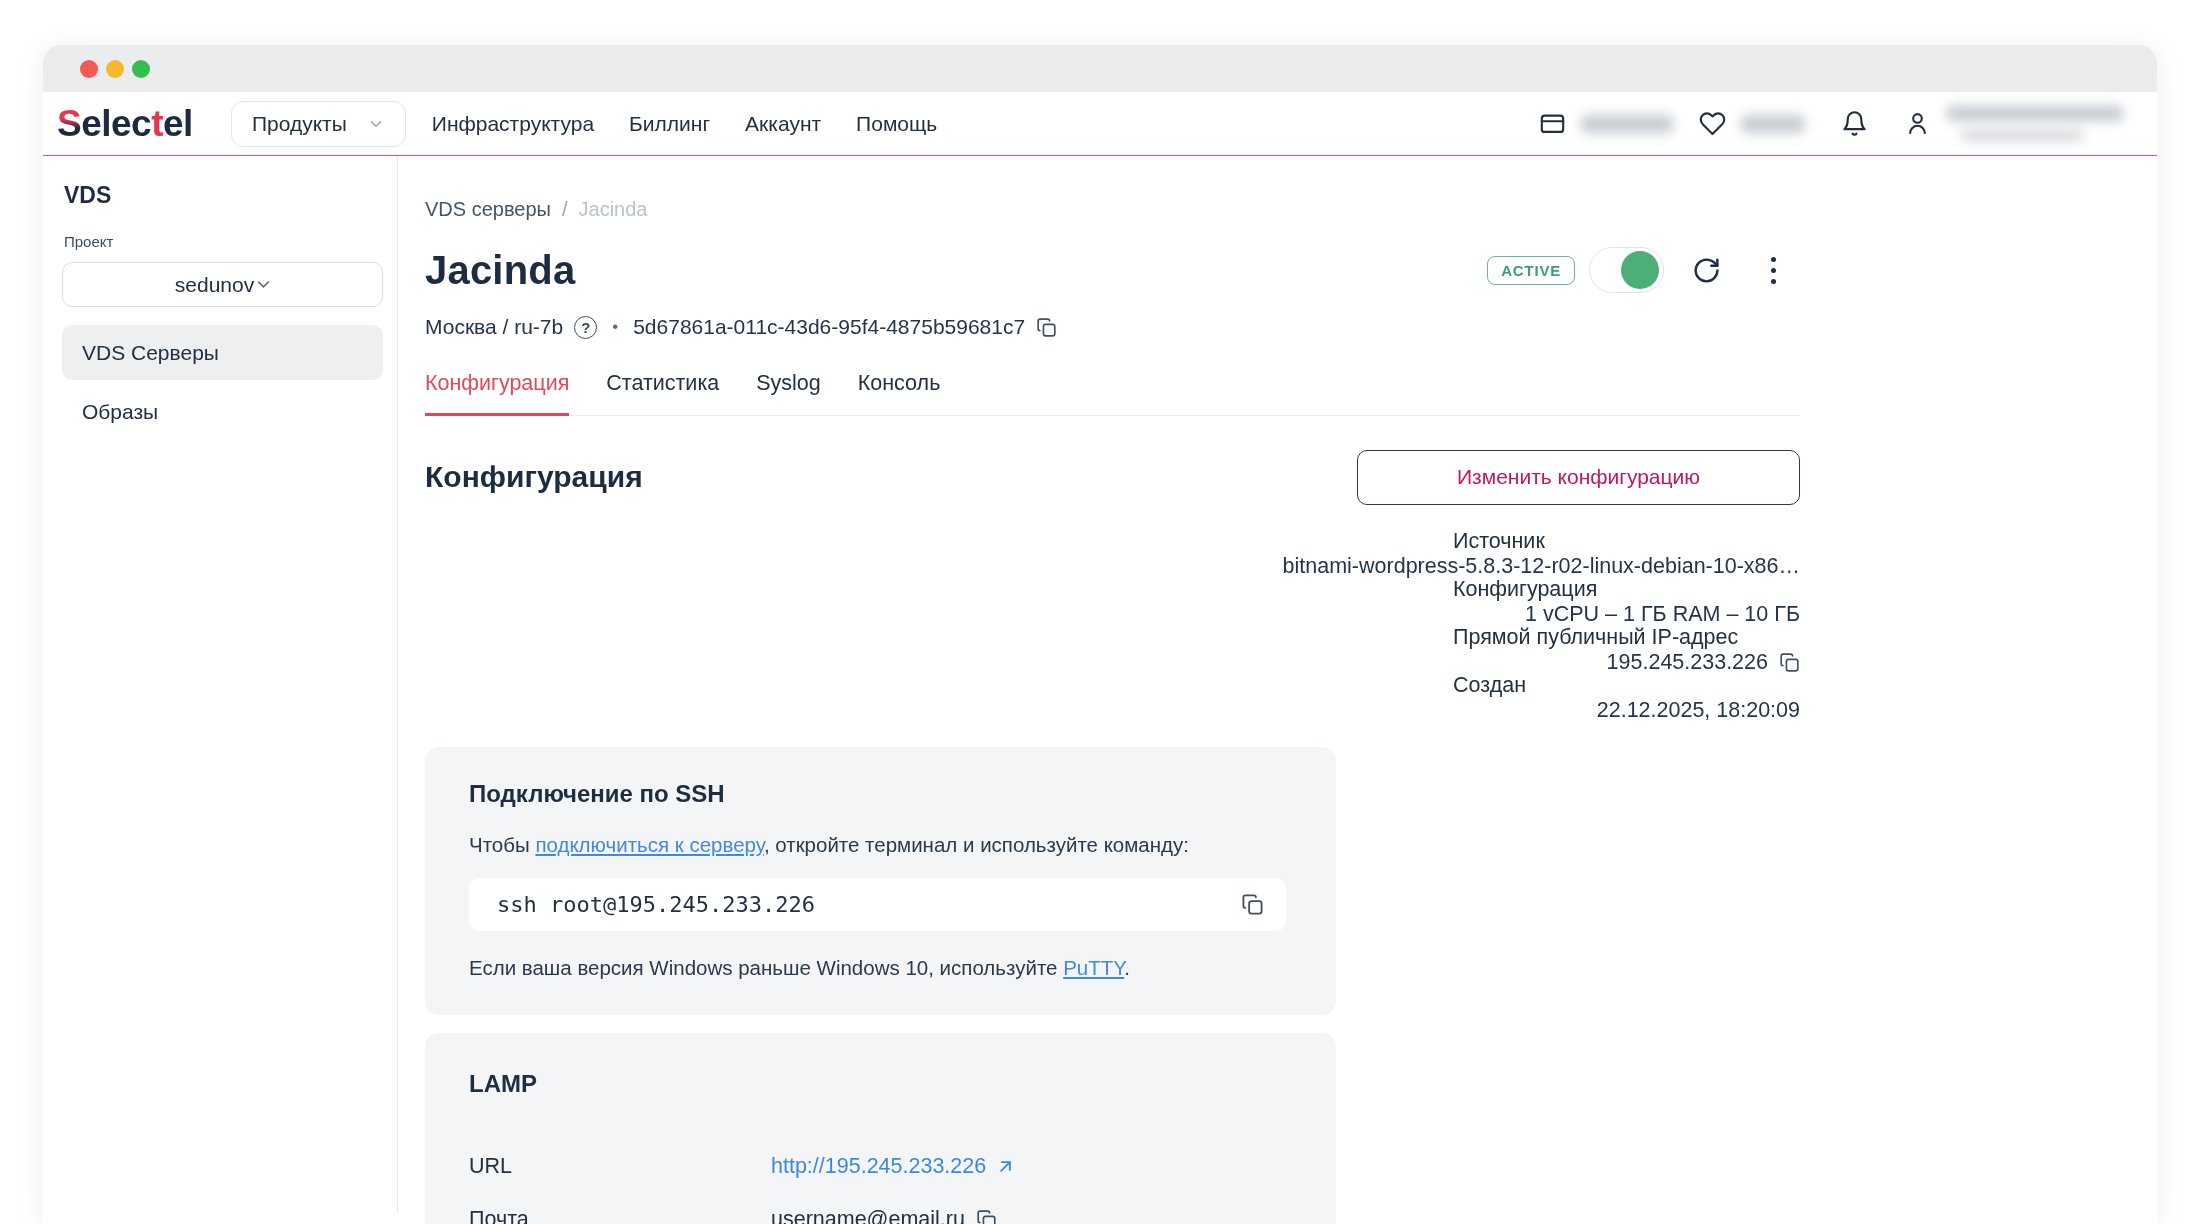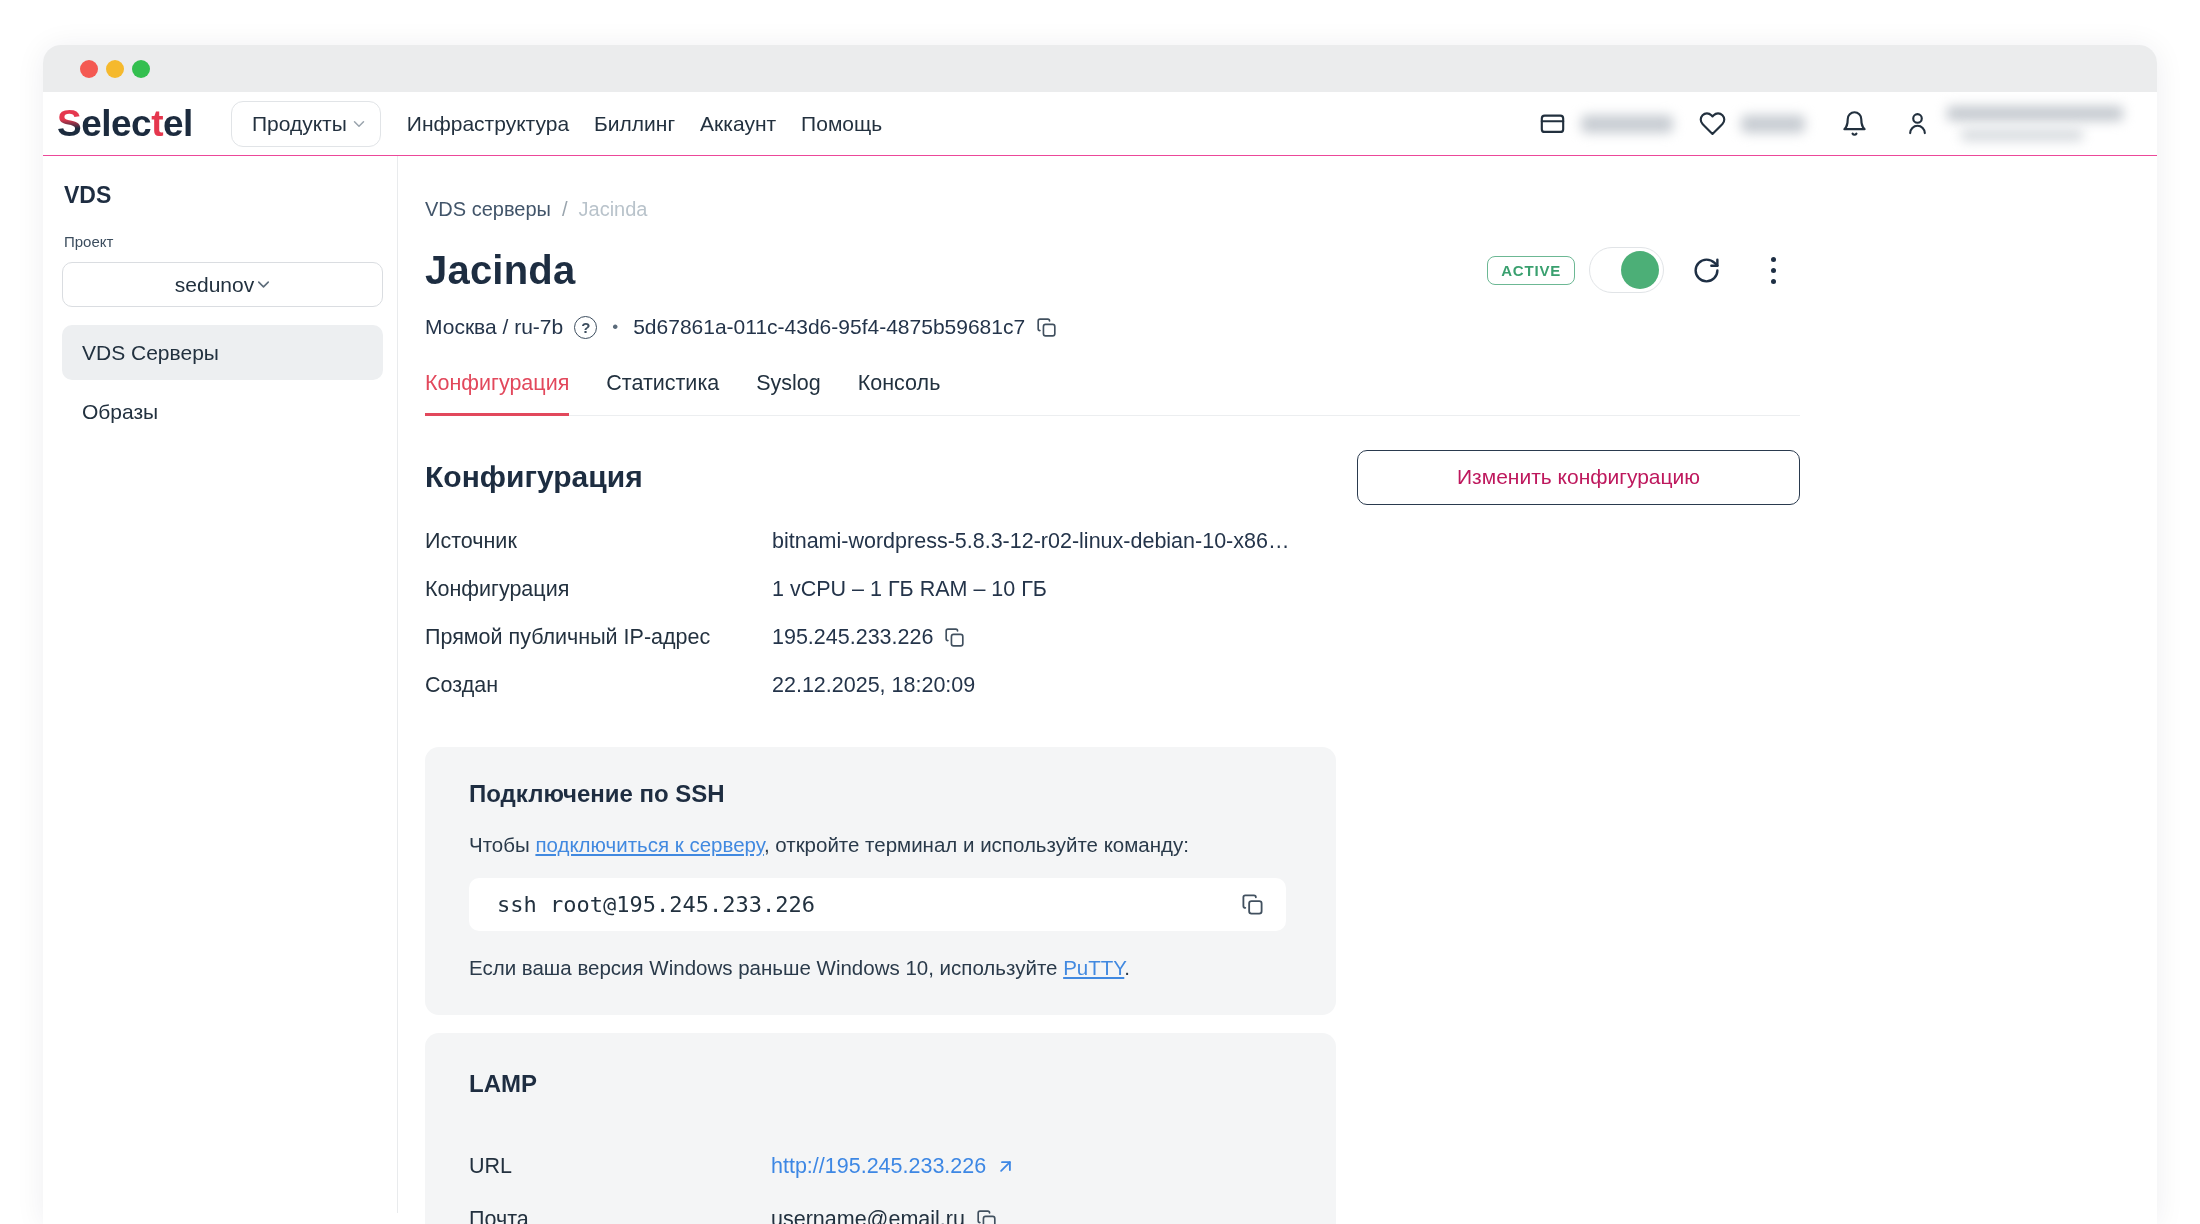--- a/index.html
+++ b/index.html
@@ -11,23 +11,23 @@
   .titlebar { height:47px; background:#ebeced; border-radius:18px 18px 0 0; display:flex; align-items:center; padding-left:37px; gap:8px; }
   .dot { width:18px; height:18px; border-radius:50%; display:inline-block; }
   .dot.red{ background:#f45952; } .dot.yellow{ background:#f5b92d; } .dot.green{ background:#33bf4f; }
 
   .appheader { height:64px; display:flex; align-items:center; padding:0 34px 0 14px; border-bottom:1px solid #ec4899; }
   .logo { font-size:37px; font-weight:700; color:#1c2b3e; letter-spacing:-0.5px; white-space:nowrap; cursor:pointer; }
   .logo .lg-s { background:linear-gradient(180deg,#e5374e 0%,#e5374e 40%,#1c2b3e 62%);
                 -webkit-background-clip:text; background-clip:text; color:transparent; }
   .logo .lg-t { color:#e5374e; }
   .products-btn { margin-left:38px; height:46px; border:1px solid #e1e4e7; border-radius:12px; background:#fff;
-                  display:flex; align-items:center; gap:3px; padding:0 12px 0 20px; font-size:21px; color:#23313f; cursor:pointer; }
+                  display:flex; align-items:center; gap:20px; padding:0 20px 0 20px; font-size:21px; color:#23313f; cursor:pointer; }
   .products-btn .chev { color:#9aa4ad; display:flex; }
-  .mainnav { display:flex; gap:25px; margin-left:26px; font-size:21px; color:#23313f; }
+  .mainnav { display:flex; gap:35px; margin-left:26px; font-size:21px; color:#23313f; }
   .mainnav .navitem { cursor:pointer; white-space:nowrap; }
   .hdr-right { margin-left:auto; display:flex; align-items:center; color:#22303e; }
   .hicon { display:flex; align-items:center; cursor:pointer; color:#22303e; }
   .blurblock { background:#c7ccd2; border-radius:5px; filter:blur(6px); }
   .b-balance { width:92px; height:18px; margin-left:15px; }
   .b-fav { width:64px; height:18px; margin-left:15px; }
   .nameblock { margin-left:16px; }
   .nameblock .l1 { width:176px; height:15px; background:#c4c9cf; border-radius:4px; filter:blur(6px); }
   .nameblock .l2 { width:122px; height:12px; background:#d6dade; border-radius:4px; filter:blur(6px); margin-top:8px; margin-left:14px; }
   .ml26{margin-left:26px;} .ml36{margin-left:36px;}
@@ -72,21 +72,21 @@
   .tabs { margin-top:32px; display:flex; gap:37px; border-bottom:1px solid #eceef0; font-size:21.5px; }
   .tab { padding-bottom:17px; cursor:pointer; color:#22313f; border-bottom:3px solid transparent; margin-bottom:-1.5px; }
   .tab.active { color:#e2485c; border-bottom-color:#e2485c; }
 
   .sectionrow { margin-top:34px; display:flex; align-items:center; }
   h2.sectiontitle { font-size:30px; font-weight:600; color:#1d2d41; }
   .editbtn { margin-left:auto; min-width:443px; height:55px; border:1.5px solid #2a3a4e; border-radius:10px; background:#fff;
              display:flex; align-items:center; justify-content:center; font-size:21px; color:#be185d; cursor:pointer; }
 
   .kvtable { margin-top:24px; }
-  .kvrow { display:flex; align-items:flex-start; height:48px; font-size:21.5px; }
+  .kvrow { display:flex; align-items:flex-end; height:48px; font-size:21.5px;flex-direction:column; }
   .kvlabel { width:347px; flex-shrink:0; color:#23313f; }
   .kvvalue { color:#24344a; display:flex; align-items:center; }
 
   .card { margin-top:26px; width:911px; background:#f4f5f6; border-radius:14px; padding:33px 50px 35px 44px; }
   .cardtitle { font-size:24px; font-weight:600; color:#1e2d41; }
   .cardtext { margin-top:25px; font-size:20.5px; color:#2a3a4a; }
   a.link, .link { color:#4189e0; text-decoration:underline; cursor:pointer; }
   .codebox { margin-top:21px; background:#fff; border-radius:10px; height:53px; display:flex; align-items:center;
              padding:0 22px 0 28px; font-family:"DejaVu Sans Mono", monospace; font-size:22px; color:#22313f; }
   .codebox .copybtn { margin-left:auto; }

